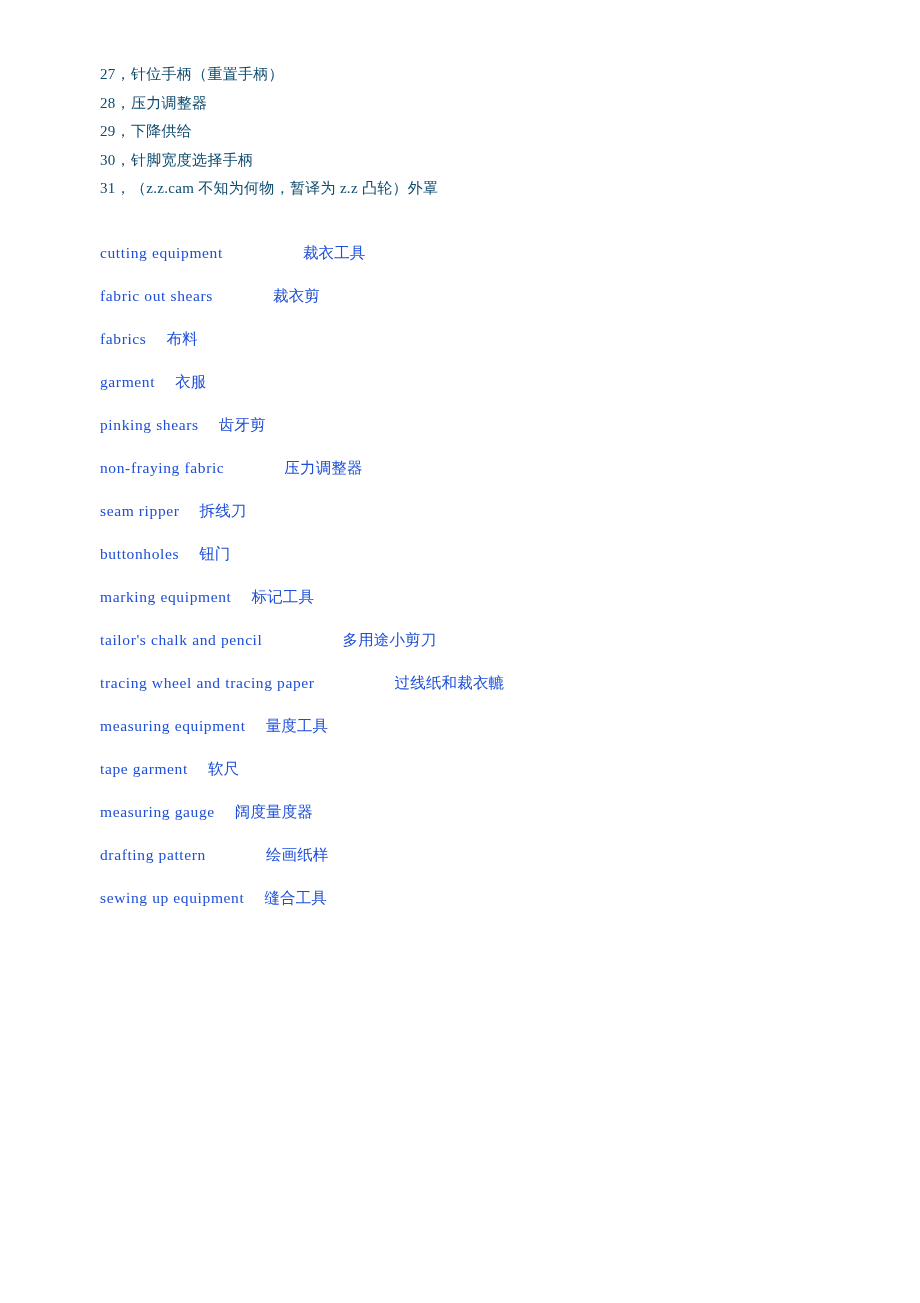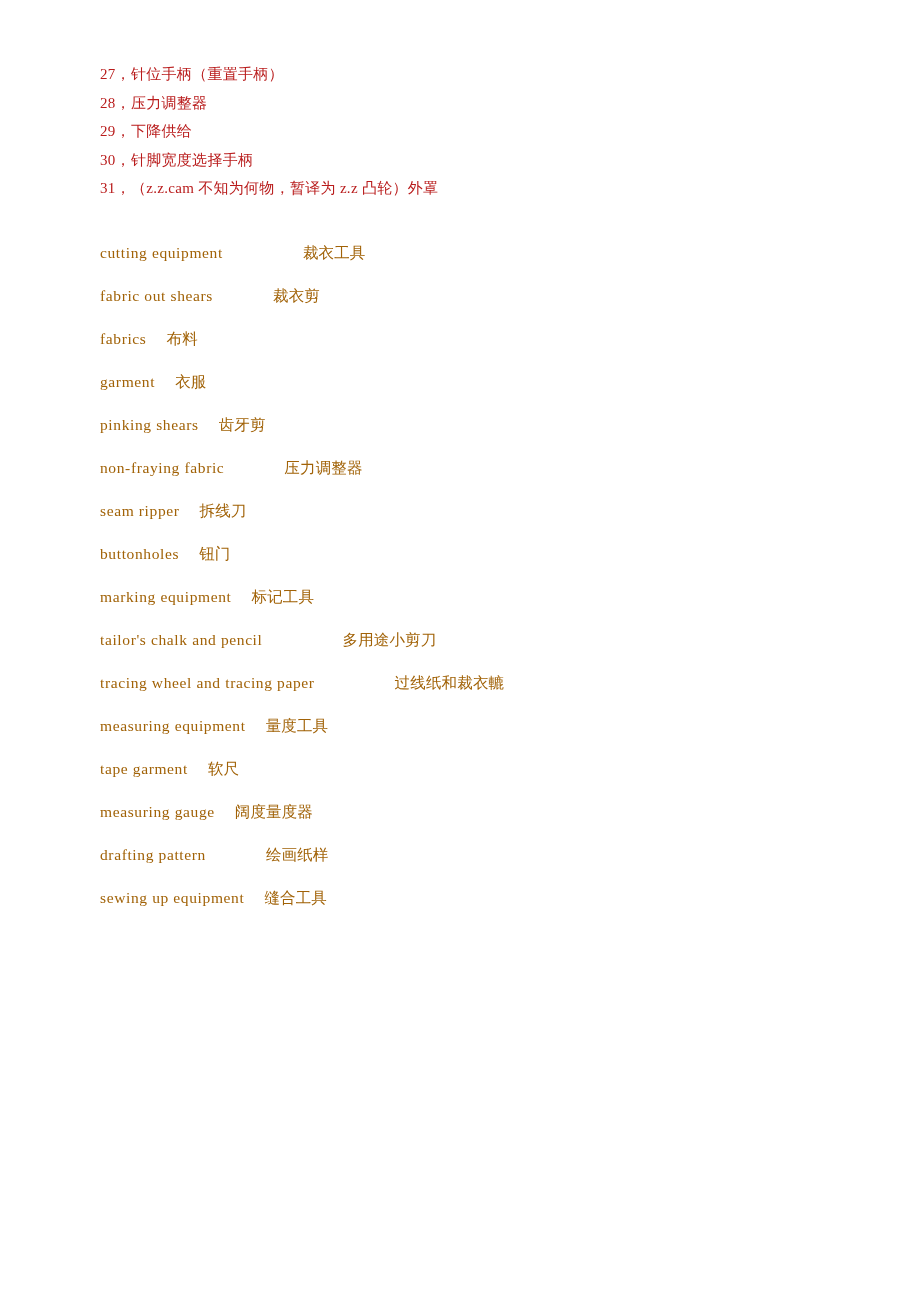--- a/index.html
+++ b/index.html
@@ -18,32 +18,32 @@
       padding: 60px 100px;
     }
 
     .numbered-list {
       margin-bottom: 40px;
       line-height: 1.9;
     }
 
     .numbered-item {
       font-size: 15px;
-      color: #b91c1c;
+      color: #0c4a6e;
       letter-spacing: 0.02em;
     }
 
     .glossary-section {
       margin-top: 10px;
     }
 
     .glossary-item {
       margin-bottom: 22px;
       font-size: 15.5px;
-      color: #a16207;
+      color: #1d4ed8;
       letter-spacing: 0.01em;
     }
 
     .en-term {
       display: inline;
       letter-spacing: 0.04em;
     }
 
     .spacer {
       display: inline-block;

